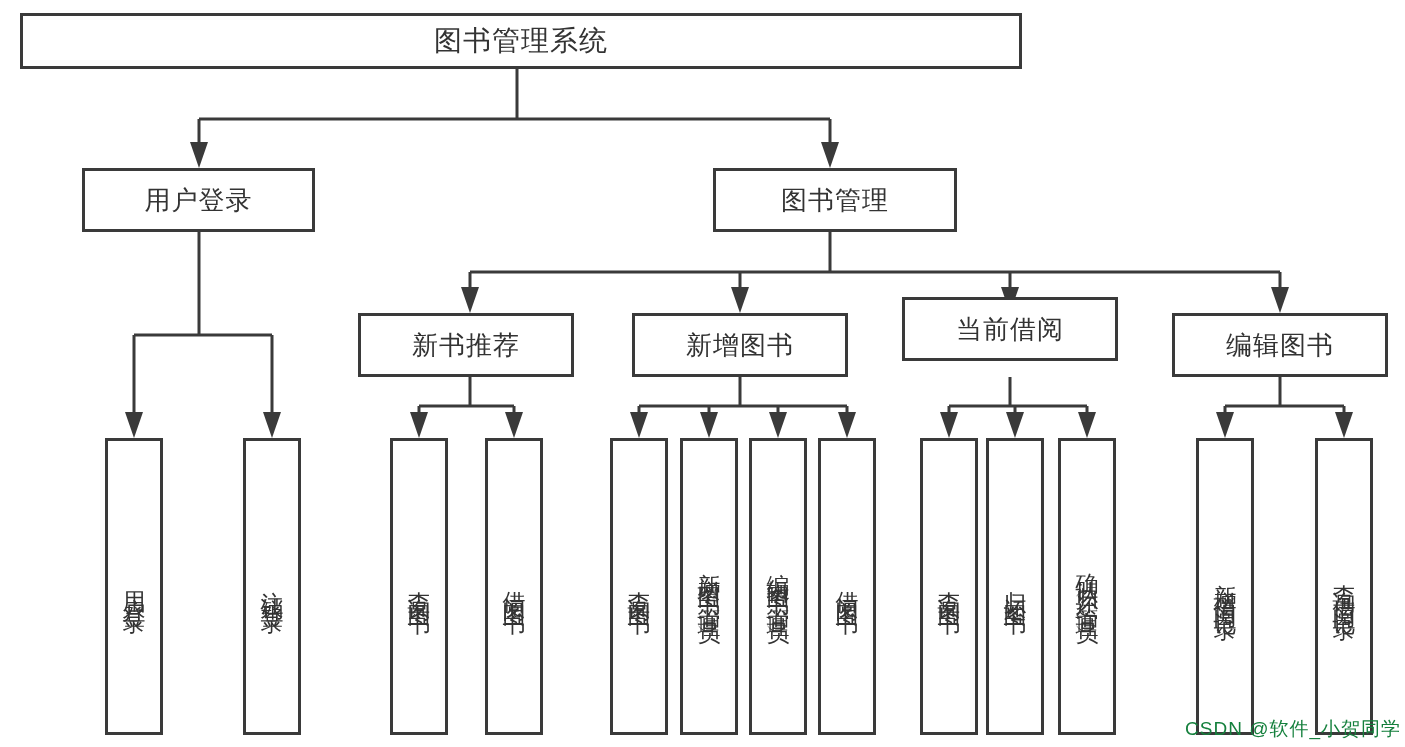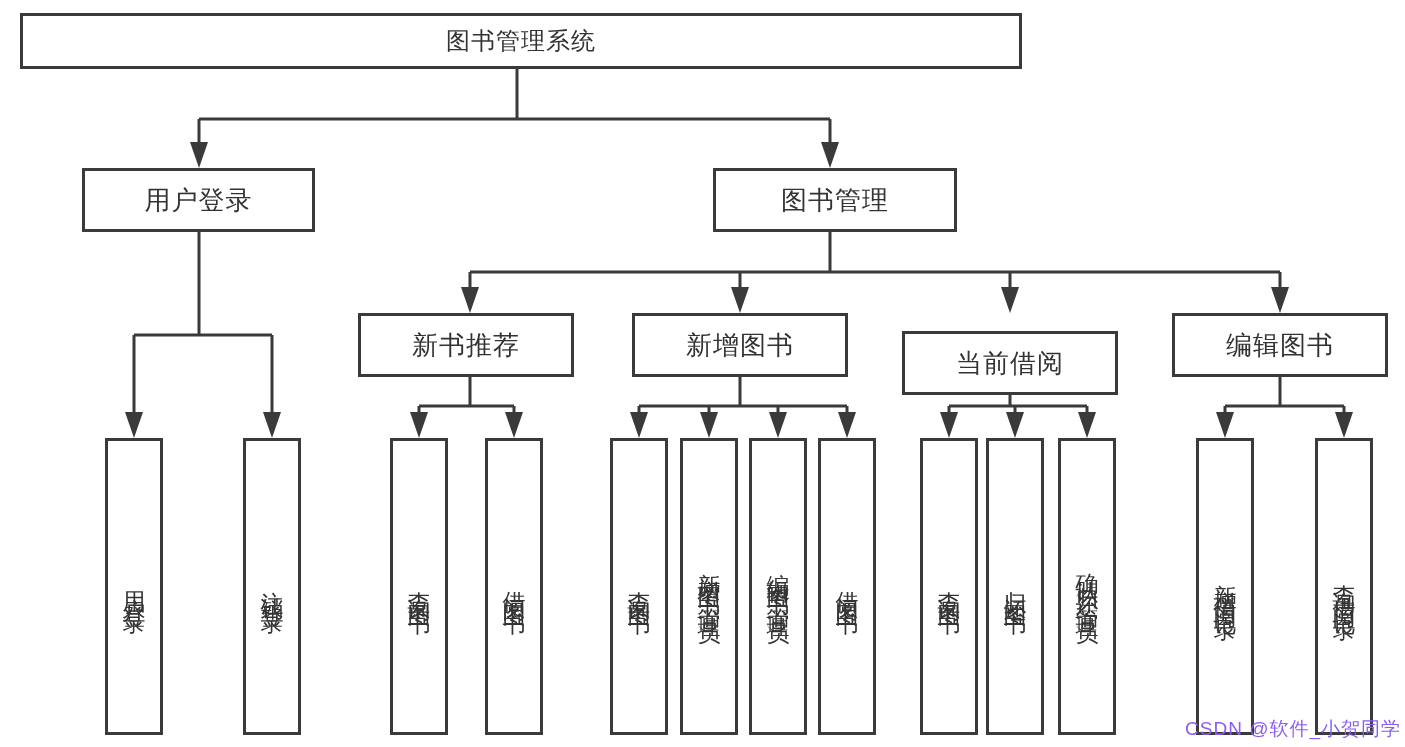--- a/index.html
+++ b/index.html
@@ -15,35 +15,35 @@
     position:absolute;
     box-sizing:border-box;
     border:3px solid #3a3a3a;
     background:#fff;
     display:flex;
     align-items:center;
     justify-content:center;
     color:#333;
   }
   .box.h{font-size:26px;letter-spacing:1px;}
-  .box.root{font-size:24px;}
+  .box.root{font-size:28px;}
   .box.v span{
     writing-mode:vertical-rl;
     text-orientation:mixed;
     font-size:23px;
     letter-spacing:7px;
     line-height:1;
     white-space:nowrap;
   }
   #watermark{
     position:absolute;
     right:4px;
     top:716px;
     font-size:19px;
-    color:#8b5cf6;
+    color:#15803d;
     letter-spacing:1px;
     white-space:nowrap;
     text-align:right;
   }
 </style>
 </head>
 <body>
 
 <div id="canvas">
 
@@ -97,21 +97,21 @@
   <div class="box h" style="left:713px;top:168px;width:244px;height:64px;">
     <span>图书管理</span>
   </div>
 
   <div class="box h" style="left:358px;top:313px;width:216px;height:64px;">
     <span>新书推荐</span>
   </div>
   <div class="box h" style="left:632px;top:313px;width:216px;height:64px;">
     <span>新增图书</span>
   </div>
-  <div class="box h" style="left:902px;top:331px;width:216px;height:64px;">
+  <div class="box h" style="left:902px;top:297px;width:216px;height:64px;">
     <span>当前借阅</span>
   </div>
   <div class="box h" style="left:1172px;top:313px;width:216px;height:64px;">
     <span>编辑图书</span>
   </div>
 
   <div class="box v" style="left:105px;top:438px;width:58px;height:297px;">
     <span>用户登录</span>
   </div>
   <div class="box v" style="left:243px;top:438px;width:58px;height:297px;">

